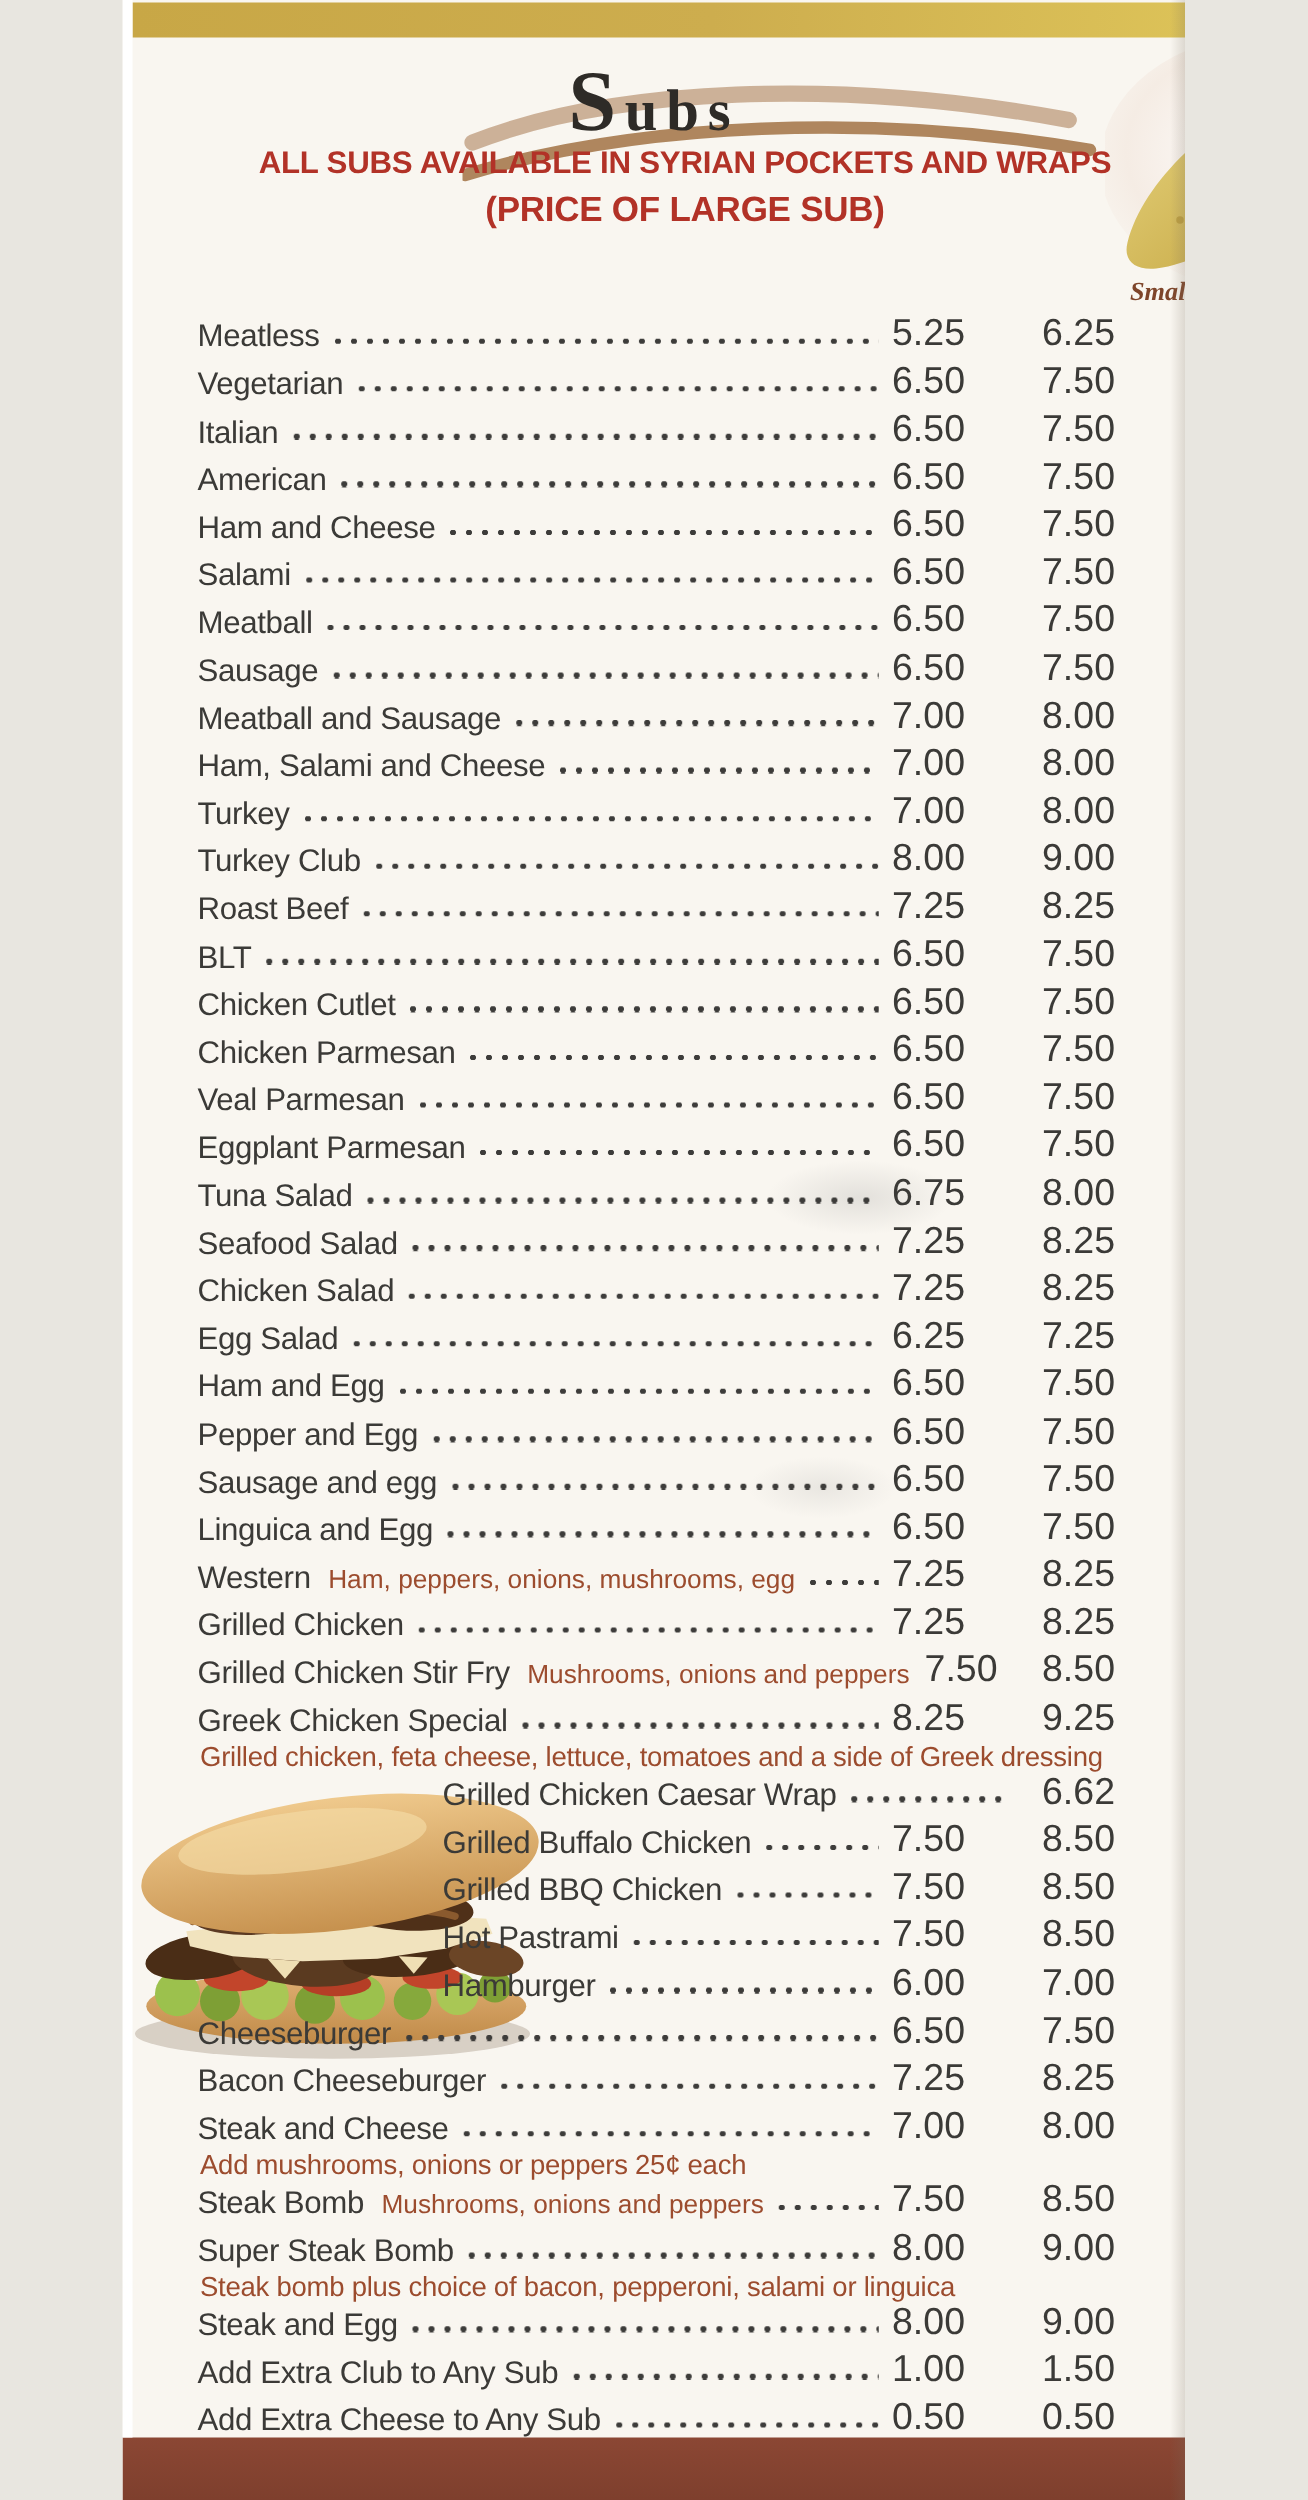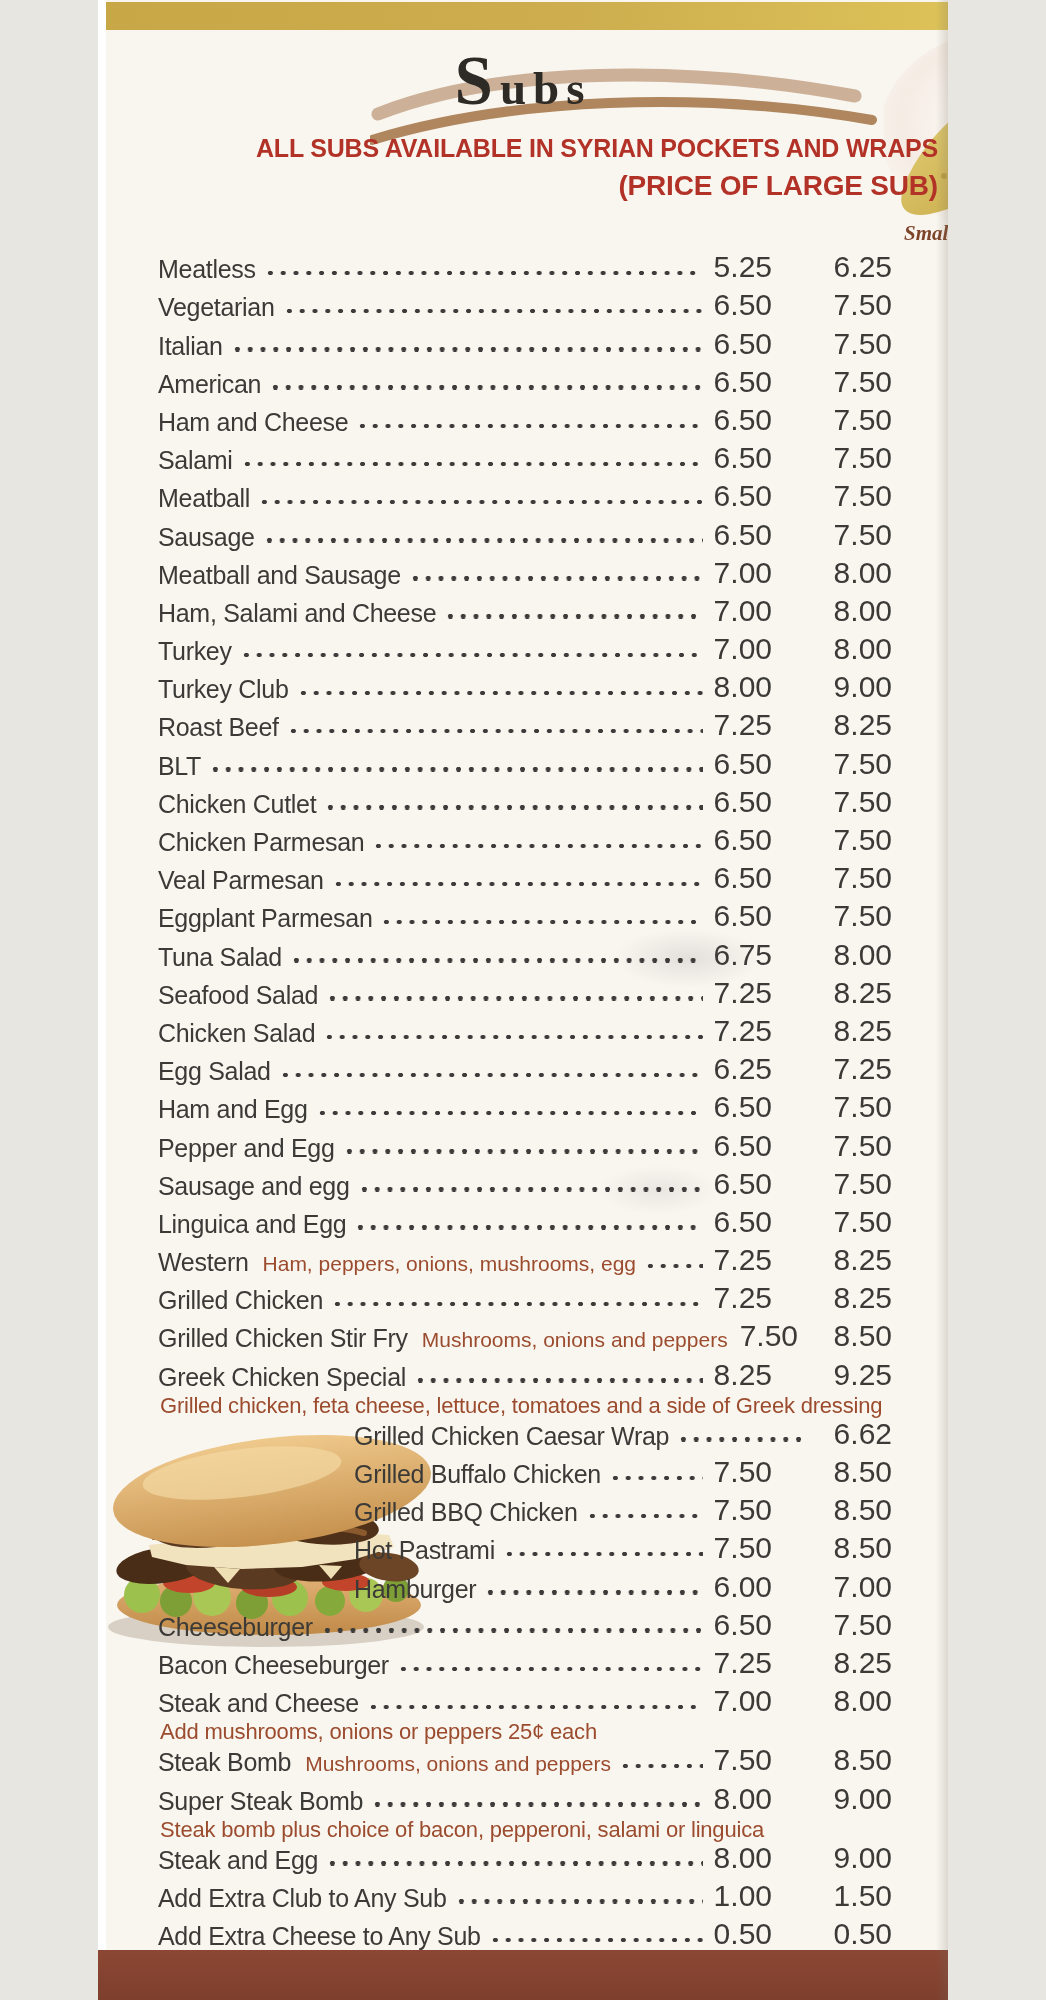--- a/index.html
+++ b/index.html
@@ -21,22 +21,22 @@
   .smudge.s1{left:515px; top:928px; width:150px; height:60px;
     background:radial-gradient(ellipse at center,rgba(125,125,125,.18),rgba(125,125,125,0) 70%);}
   .smudge.s2{left:500px; top:1165px; width:120px; height:50px;
     background:radial-gradient(ellipse at center,rgba(125,125,125,.13),rgba(125,125,125,0) 70%);}
   
   .brush{position:absolute; left:272px; top:56px; width:510px; height:92px; z-index:1;}
   .title{position:absolute; left:0; right:0; top:44px; z-index:2; text-align:center;
     font-family:"Liberation Serif",serif; font-weight:600; color:#2E2B27;
     font-size:47px; letter-spacing:7px; line-height:1.1;}
   .title::first-letter{font-size:69px;}
-  .subtitle{position:absolute; left:60px; width:780px; z-index:4; text-align:right;
-    color:var(--c-heading_red,#B23227); font-weight:700; letter-spacing:-.2px;margin-top:18px;}
+  .subtitle{position:absolute; left:60px; width:780px; z-index:4; text-align:center;
+    color:var(--c-heading_red,#B23227); font-weight:700; letter-spacing:-.2px;}
   .subtitle.l1{top:116px; font-size:25px;}
   .subtitle.l2{top:152px; font-size:28px;}
   .col-head{position:absolute; top:221px; z-index:4; text-align:left;
     font-family:"Liberation Serif",serif; font-style:italic; font-weight:700;
     font-size:21px; color:var(--c-column_label_brown,#7E452A);}
   .col-head.small{left:806px; width:84px;}
   .col-head.large{left:912px; width:86px;}
   
   .photo{position:absolute; z-index:1;}
   .photo.wraps{left:786px; top:26px; width:260px; height:210px;}

